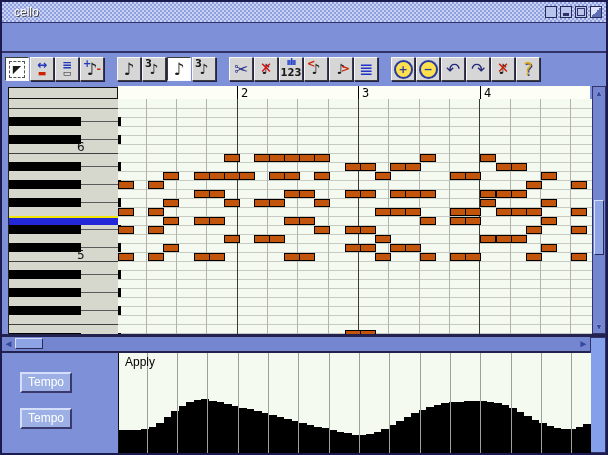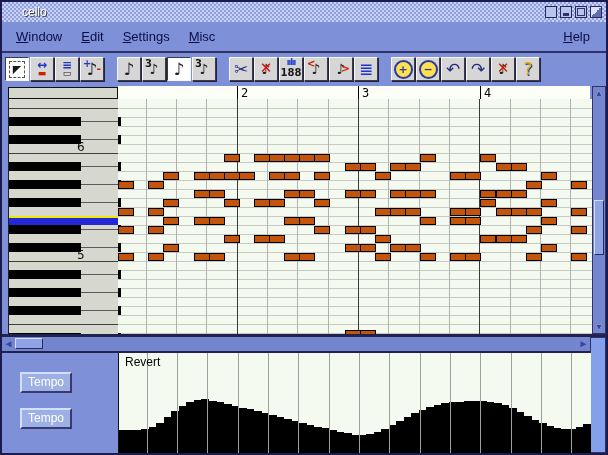--- a/index.html
+++ b/index.html
@@ -2,21 +2,21 @@
 <html><head>
 <meta charset="utf-8">
 <style>
   html,body{margin:0;padding:0;background:#555;}
   #stage{position:relative;width:608px;height:455px;background:#7d90d8;overflow:hidden;
          font-family:"Liberation Sans",sans-serif;border:2px solid #1b1b4e;box-sizing:border-box;}
   
   .titlebar{position:absolute;left:0;top:0;right:0;height:20px;
     background:repeating-conic-gradient(#8fa0de 0% 25%, #c9d2f2 0% 50%) 0 0/4px 4px;
     border-bottom:1px solid #30306a;display:flex;align-items:center;}
-  .title{font-size:12px;color:#fff;text-shadow:1px 1px 0 #444;padding-left:20px;}
+  .title{font-size:12px;color:#fff;text-shadow:1px 1px 0 #444;padding-left:12px;}
   .tb-btns{margin-left:auto;display:flex;align-items:center;padding-right:4px;}
   .win-btn{width:12px;height:12px;background:#b9c4ec;border:1px solid #2a2a5a;margin-left:3px;box-sizing:border-box;}
   .win-btn.min::after{content:"";display:block;margin:6px 2px 0;height:3px;background:#30306a;}
   .win-btn.max::after{content:"";display:block;margin:1px;height:6px;border:1px solid #30306a;}
   .win-btn.wmm{background:linear-gradient(135deg,#dde3fb 50%,#5f6fb4 50%);}
   
   .menubar{position:absolute;left:0;top:20px;right:0;height:29px;background:#7d90d8;
     display:flex;align-items:center;color:#0d0d45;font-size:13px;}
   .menu-item{margin-left:19px;} .menu-item:first-child{margin-left:14px;}
   .menu-item u{text-decoration:underline;}
@@ -106,27 +106,20 @@
   <div class="titlebar">
     <span class="title">cello</span>
     <span class="tb-btns">
       <span class="win-btn"></span>
       <span class="win-btn min"></span>
       <span class="win-btn max"></span>
       <span class="win-btn wmm"></span>
     </span>
   </div>
 
-  <div class="menubar" id="menubar">
-      <span class="menu-item"><u>W</u>indow</span>
-      <span class="menu-item"><u>E</u>dit</span>
-      <span class="menu-item"><u>S</u>ettings</span>
-      <span class="menu-item"><u>M</u>isc</span>
-      <span class="menu-item menu-right"><u>H</u>elp</span>
-    </div>
   <div class="menusep"></div>
 
   <div class="toolbar" id="toolbar">
       <div class="tb-group">
         <div class="tb pressed">
           <span class="pboxed" style="color: rgb(26, 26, 26);">◤</span>
         </div>
         <div class="tb">
           <span class="pstt" style="color: rgb(34, 56, 187);">↔</span>
           <span class="pstb" style="color: rgb(204, 34, 0);">▬</span>
@@ -160,21 +153,21 @@
       <div class="tb-group">
         <div class="tb">
           <span class="pm pbig" style="color: rgb(42, 51, 136);">✂</span>
         </div>
         <div class="tb">
           <span class="pm" style="color: rgb(26, 26, 26);">♪</span>
           <span class="povl" style="color: rgb(221, 17, 17);">✕</span>
         </div>
         <div class="tb">
           <span class="ptt" style="color: rgb(34, 68, 204);">ıılıı</span>
-          <span class="ptb" style="color: rgb(26, 26, 26);">188</span>
+          <span class="ptb" style="color: rgb(26, 26, 26);">123</span>
         </div>
         <div class="tb">
           <span class="ppre" style="color: rgb(204, 34, 0);">&lt;</span>
           <span class="pm" style="color: rgb(26, 26, 26);">♪</span>
         </div>
         <div class="tb">
           <span class="pm" style="color: rgb(26, 26, 26);">♪</span>
           <span class="psuf" style="color: rgb(204, 34, 0);">&gt;</span>
         </div>
         <div class="tb">
@@ -416,21 +409,21 @@
     <span class="hthumb"></span>
     <span class="harrow rt">►</span>
   </div>
 
   <div class="corner"></div>
 
   <div class="tempo-panel">
     <div class="panel-btn" style="top:19px;">Tempo</div>
     <div class="panel-btn" style="top:55px;">Tempo</div>
     <div class="tempo-chart" id="tempochart">
-      <span class="tlabel">Revert</span>
+      <span class="tlabel">Apply</span>
     <div class="tbar" style="left: 0px; width: 8.09px; height: 23px; background: rgb(0, 0, 0);"></div>
         <div class="tbar" style="left: 7.49px; width: 8.09px; height: 23px; background: rgb(0, 0, 0);"></div>
         <div class="tbar" style="left: 14.98px; width: 8.09px; height: 23px; background: rgb(0, 0, 0);"></div>
         <div class="tbar" style="left: 22.47px; width: 8.09px; height: 24px; background: rgb(0, 0, 0);"></div>
         <div class="tbar" style="left: 29.96px; width: 8.09px; height: 26px; background: rgb(0, 0, 0);"></div>
         <div class="tbar" style="left: 37.45px; width: 8.09px; height: 30px; background: rgb(0, 0, 0);"></div>
         <div class="tbar" style="left: 44.94px; width: 8.09px; height: 36px; background: rgb(0, 0, 0);"></div>
         <div class="tbar" style="left: 52.43px; width: 8.09px; height: 42px; background: rgb(0, 0, 0);"></div>
         <div class="tbar" style="left: 59.92px; width: 8.09px; height: 47px; background: rgb(0, 0, 0);"></div>
         <div class="tbar" style="left: 67.41px; width: 8.09px; height: 51px; background: rgb(0, 0, 0);"></div>

